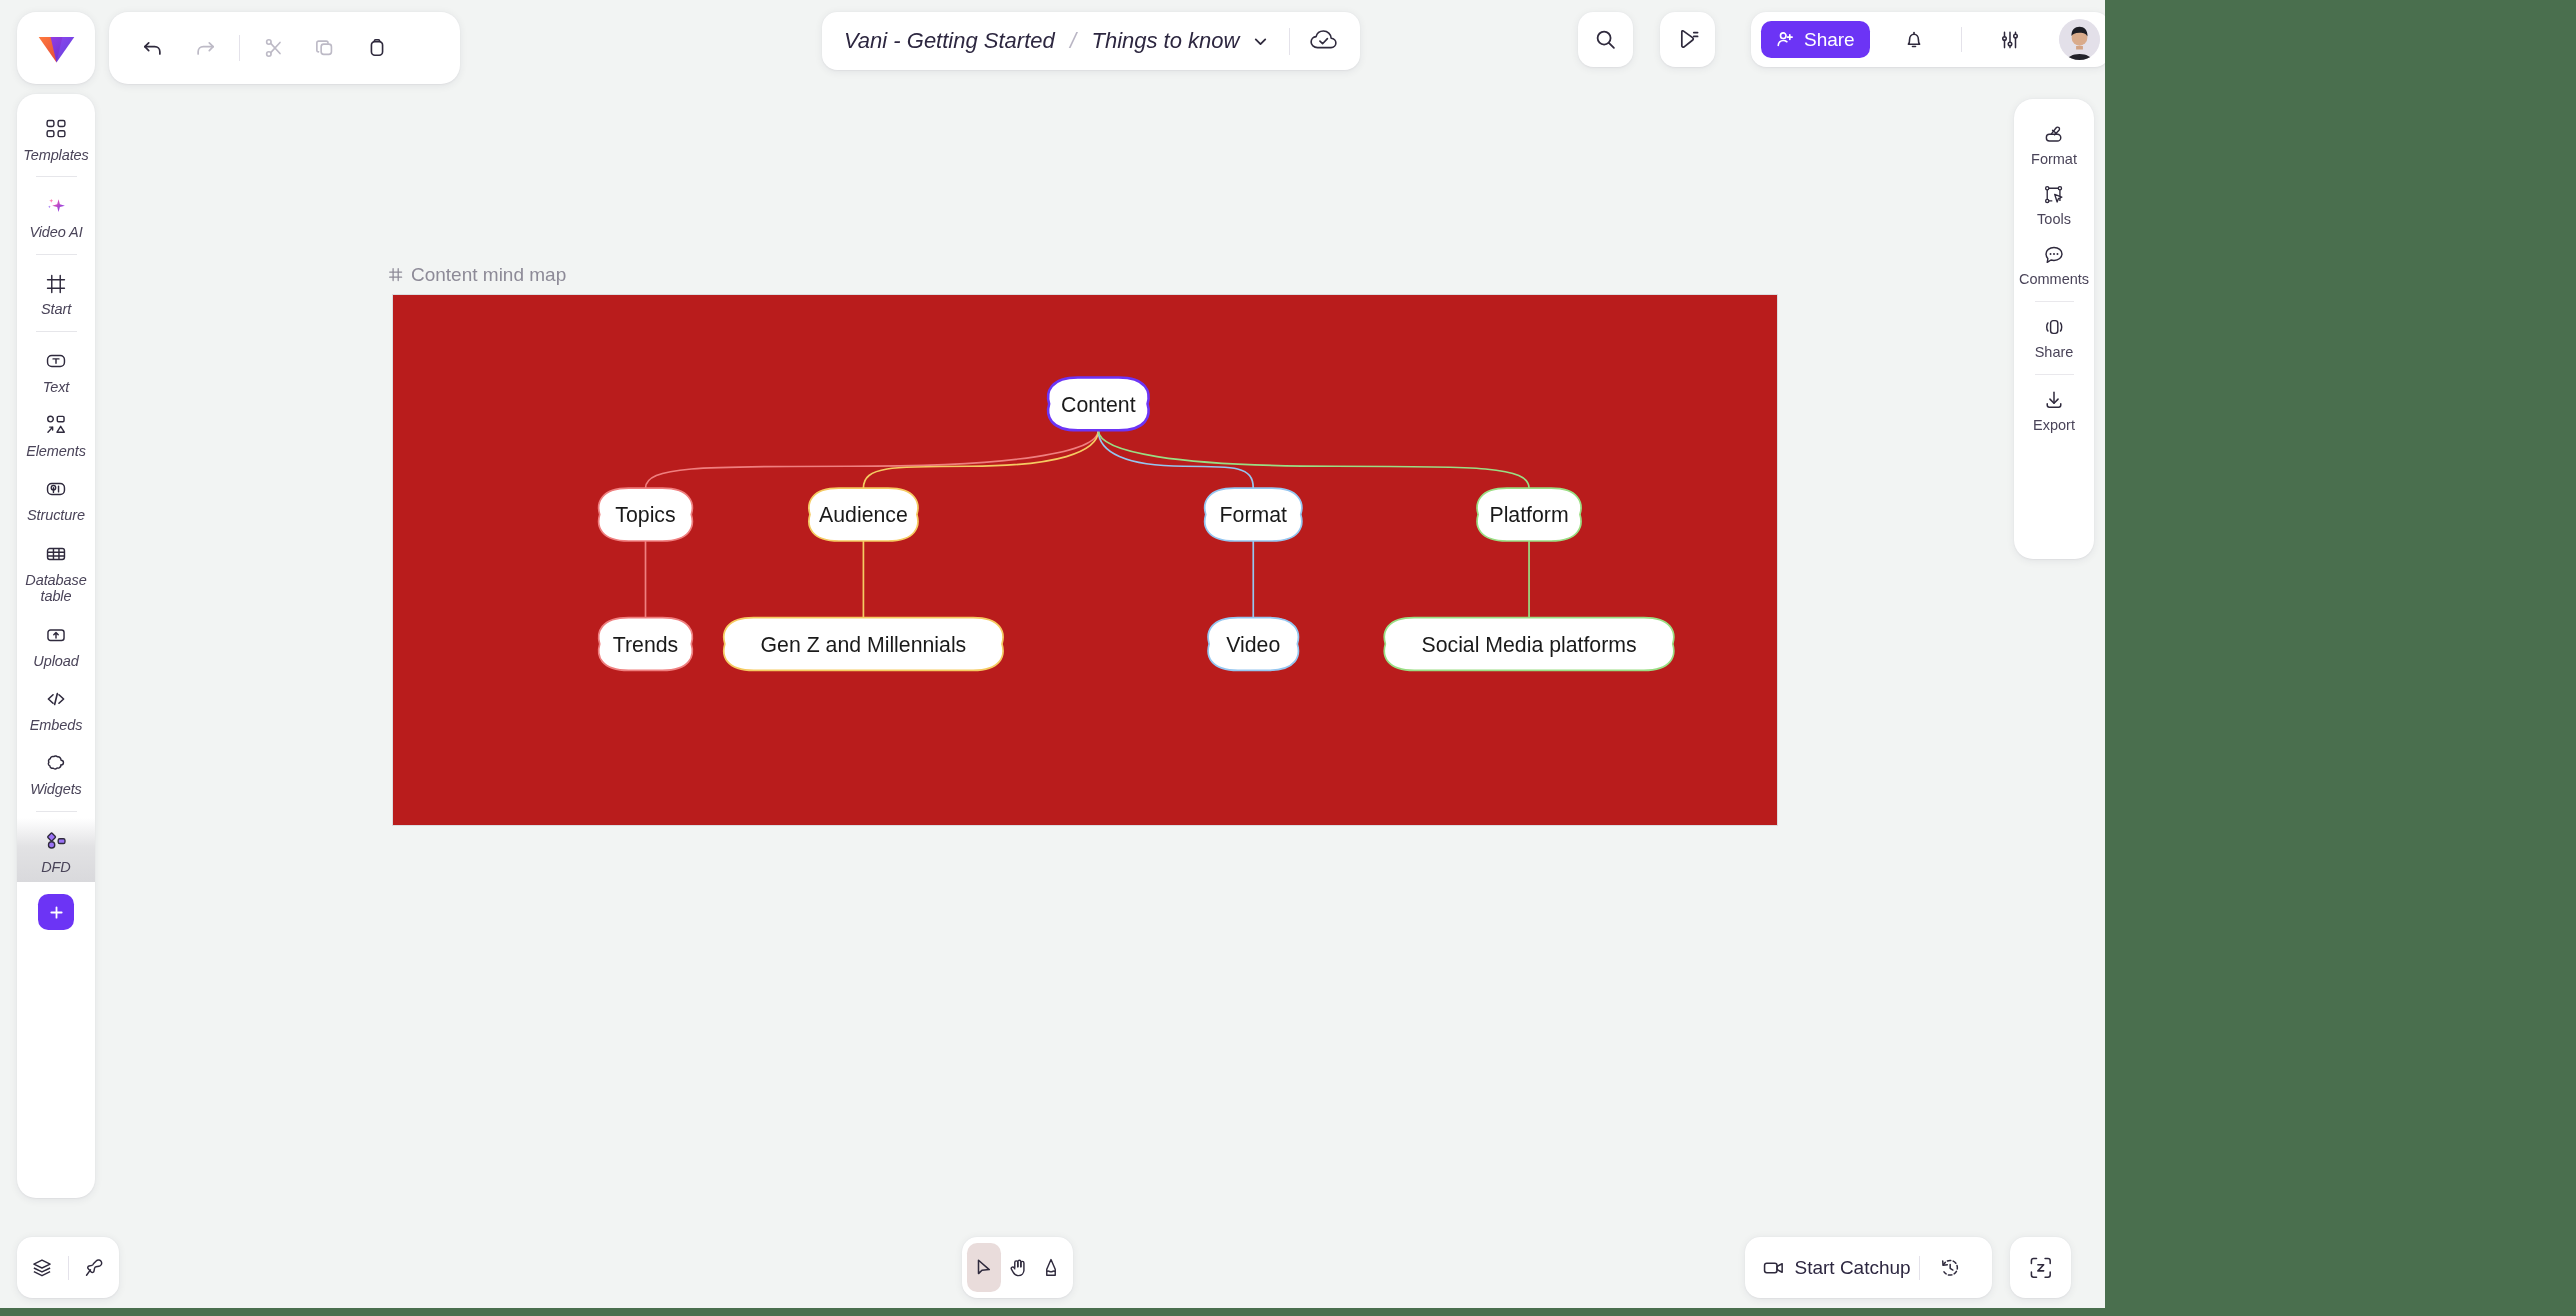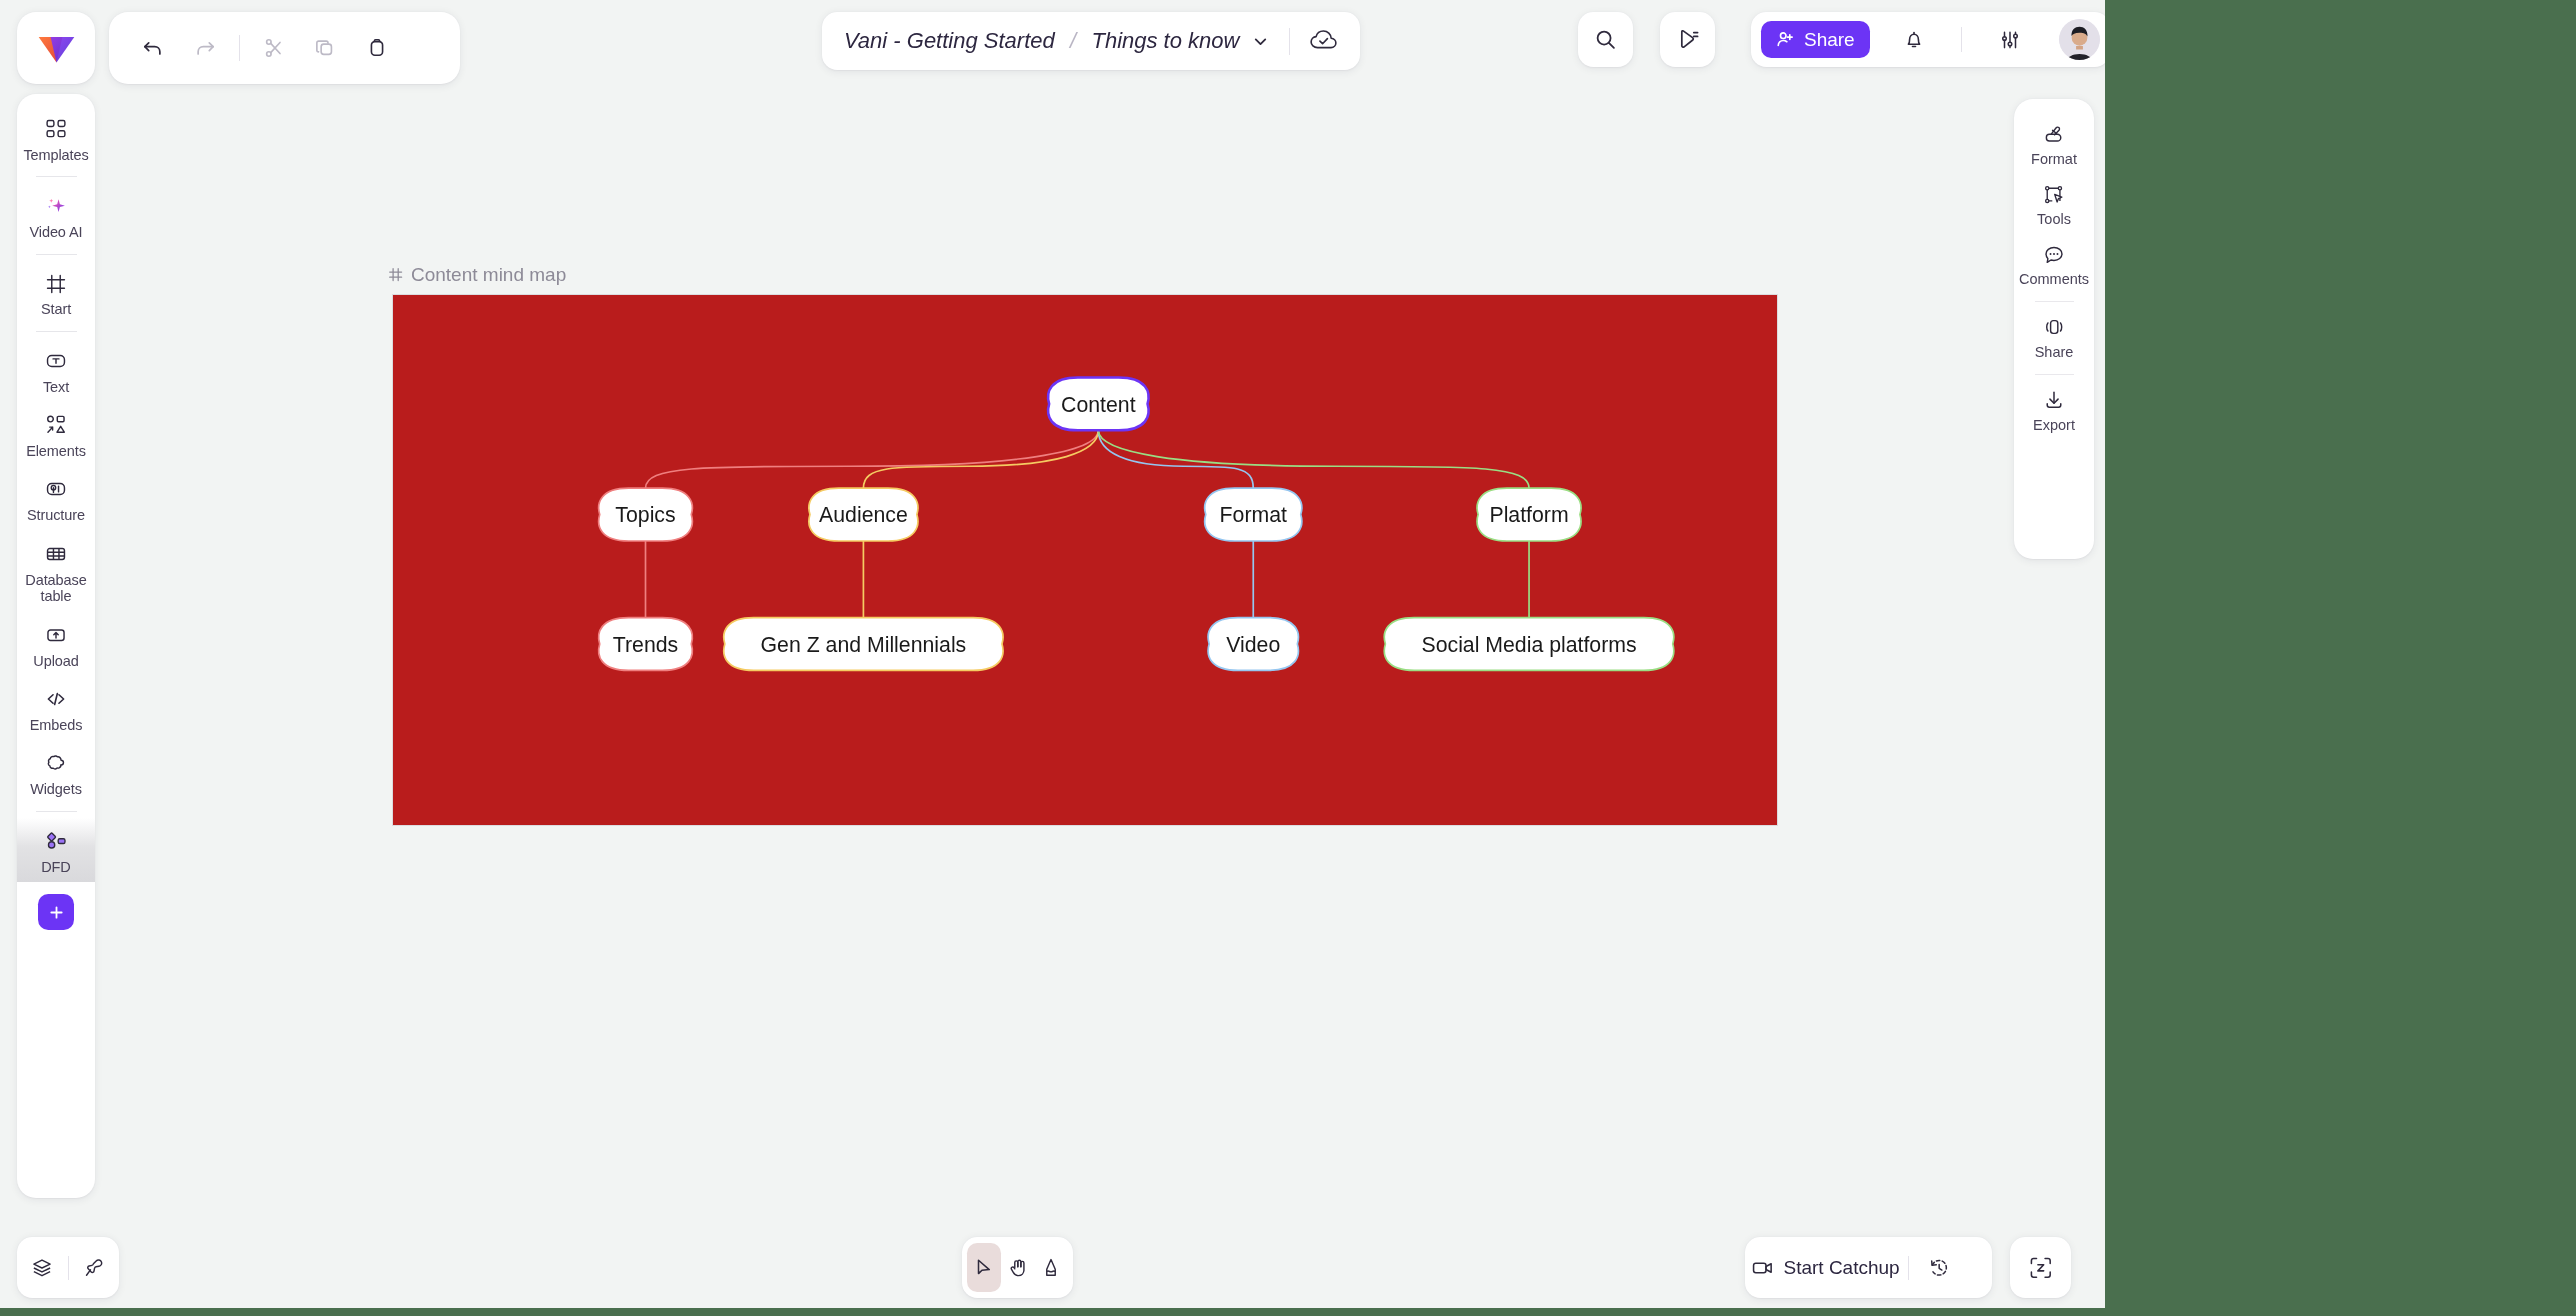--- a/index.html
+++ b/index.html
@@ -36,20 +36,21 @@
     display:flex; flex-direction:column; align-items:center;
     padding-top:12px;
     overflow:hidden;
   }
   .rail-item {
     width:78px;
     display:flex; flex-direction:column; align-items:center; justify-content:flex-end;
     padding:8.5px 0 6.8px 0;
     cursor:pointer;
     position:relative;
+    font-style:italic;
   }
   .rail-item.active {
     background: linear-gradient(180deg,#ffffff 0%, #e2e2e4 45%, #d9d9dc 100%);
   }
   .rail-ico { height:29px; display:flex; align-items:center; justify-content:center; }
   .rail-label {
     margin-top:3.4px; font-size:14.5px; color:#4a4459; line-height:1.15;
     text-align:center; letter-spacing:-0.1px;
   }
   .rail-sep { width:41px; height:0.9px; background:#e6e6ea; margin:6px 0; }
@@ -189,21 +190,21 @@
   }
   .tool-btn {
     width:43px; height:49px; border-radius:10.2px;
     display:flex; align-items:center; justify-content:center; cursor:pointer;
   }
   .tool-btn.active { background:#e9dcdb; }
 
   #catchup-panel {
     position:absolute; left:1745px; top:1237px;
     width:247px; height:61px; border-radius:15.3px;
-    display:flex; align-items:center; padding:0 6px; gap:5px;
+    display:flex; align-items:center; padding:0 17px; gap:5px;
   }
   #catchup-btn {
     display:flex; align-items:center; gap:8.5px; cursor:pointer;
     font-size:19px; color:#2d2740;
   }
   #zzz-panel {
     position:absolute; left:2010px; top:1237px;
     width:61px; height:61px; border-radius:15.3px;
     display:flex; align-items:center; justify-content:center; cursor:pointer;
   }

